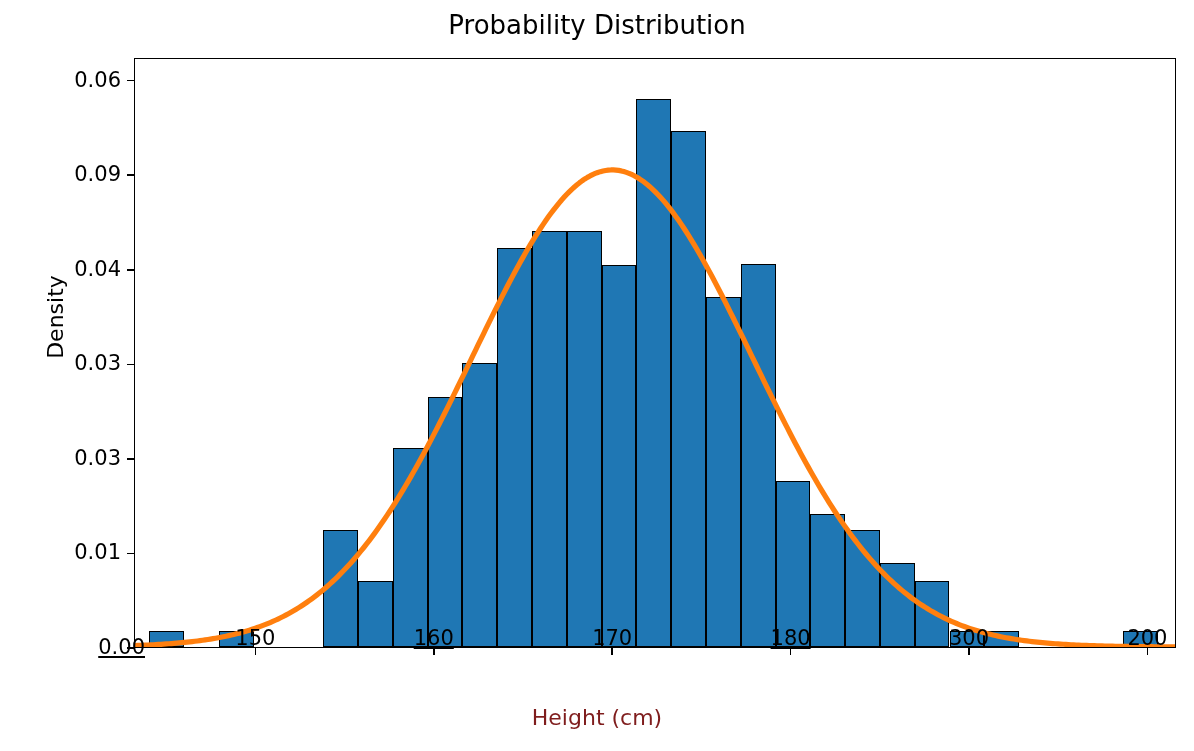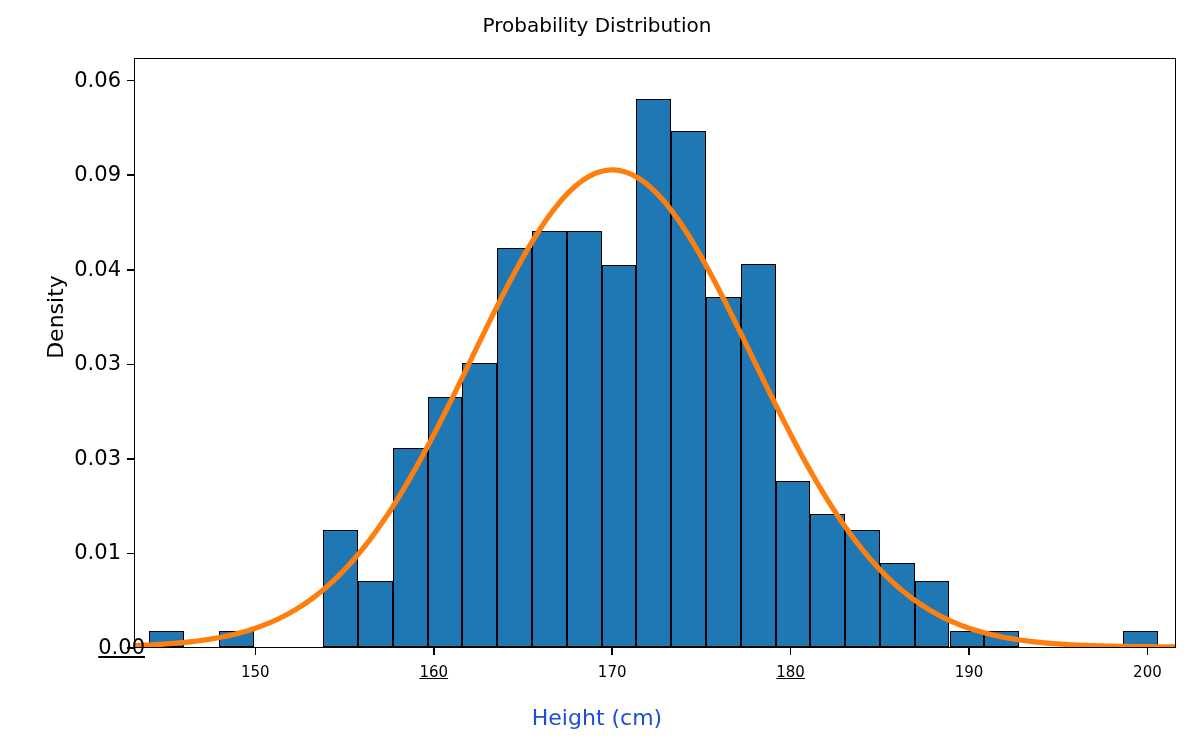--- a/index.html
+++ b/index.html
@@ -18,21 +18,21 @@
     background: #ffffff;
     overflow: hidden;
   }
   
   #chart-title {
     position: absolute;
     left: 0;
     top: 8px;
     width: 1194px;
     text-align: center;
-    font-size: 20px;
+    font-size: 26px;
     color: #000000;
     line-height: 34px;
     white-space: nowrap;
   }
   
   #plot-area {
     position: absolute;
     left: 134px;
     top: 58px;
     width: 1042px;
@@ -75,42 +75,42 @@
   }
   .ytick-mark {
     position: absolute;
     width: 7px;
     height: 1.6px;
     background: #000000;
   }
   
   .xtick-label {
     position: absolute;
-    top: 660px;
-    font-size: 15px;
+    top: 626px;
+    font-size: 21px;
     color: #000000;
     text-align: center;
     white-space: nowrap;
     line-height: 24px;
   }
   .xtick-mark {
     position: absolute;
     top: 648px;
     width: 1.6px;
     height: 7px;
     background: #000000;
   }
   #xlabel {
     position: absolute;
     left: 0;
     top: 705px;
     width: 1194px;
     text-align: center;
     font-size: 22px;
-    color: #1d4ed8;
+    color: #7f1d1d;
     line-height: 26px;
     white-space: nowrap;
   }
   #ylabel {
     position: absolute;
     left: -44px;
     top: 304px;
     width: 200px;
     text-align: center;
     font-size: 22px;
@@ -180,21 +180,21 @@
   <div id="xaxis">
       <div class="xtick-mark" style="left: 254.529px;"></div>
       <div class="xtick-label" style="left: 205.329px; width: 100px;">150</div>
       <div class="xtick-mark" style="left: 432.953px;"></div>
       <div class="xtick-label" style="left: 383.753px; width: 100px; text-decoration: underline;">160</div>
       <div class="xtick-mark" style="left: 611.378px;"></div>
       <div class="xtick-label" style="left: 562.178px; width: 100px;">170</div>
       <div class="xtick-mark" style="left: 789.803px;"></div>
       <div class="xtick-label" style="left: 740.603px; width: 100px; text-decoration: underline;">180</div>
       <div class="xtick-mark" style="left: 968.227px;"></div>
-      <div class="xtick-label" style="left: 919.027px; width: 100px;">190</div>
+      <div class="xtick-label" style="left: 919.027px; width: 100px;">300</div>
       <div class="xtick-mark" style="left: 1146.65px;"></div>
       <div class="xtick-label" style="left: 1097.45px; width: 100px;">200</div>
     </div>
 
   <div id="xlabel">Height (cm)</div>
   <div id="ylabel">Density</div>
 
 </div>
 
 </body></html>

